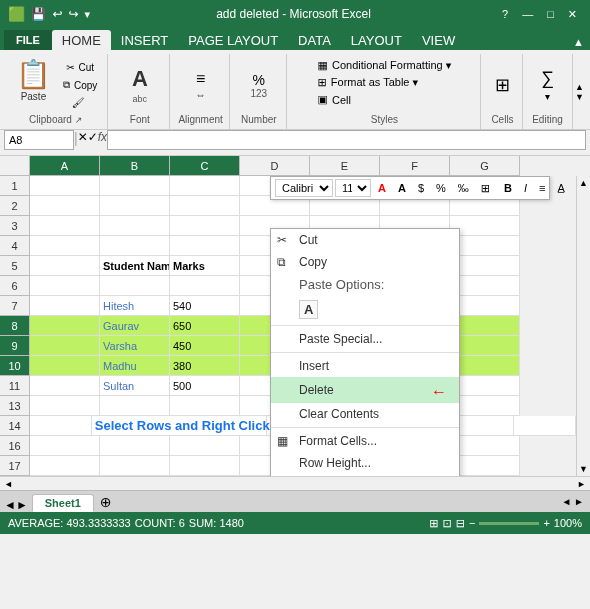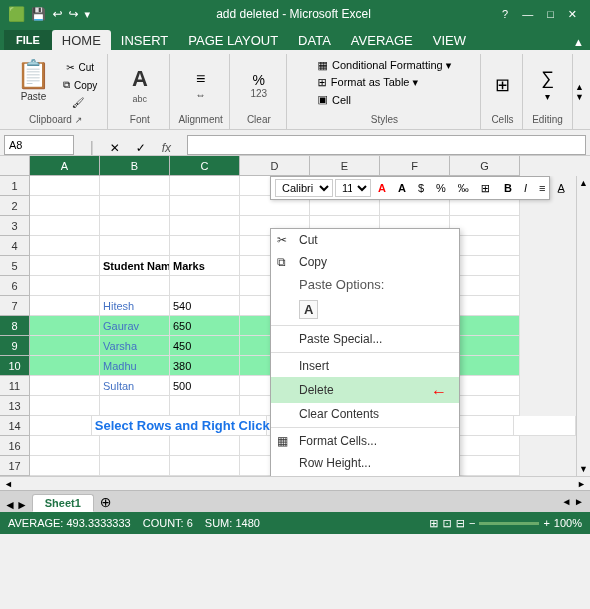--- a/index.html
+++ b/index.html
@@ -117,24 +117,24 @@
       padding: 1px 3px;
       border-radius: 2px;
       white-space: nowrap;
     }
 
     
     .formula-bar {
       background: #f0f0f0;
       border-bottom: 1px solid #ccc;
       display: flex;
-      align-items: flex-end;
+      align-items: flex-start;
       height: 26px;
       padding: 0 4px;
-      gap: 16px;
+      gap: 0;
     }
     .name-box {
       width: 70px;
       border: 1px solid #aaa;
       background: white;
       font-size: 11px;
       padding: 1px 4px;
       height: 20px;
     }
     .formula-input {
@@ -193,21 +193,21 @@
       height: 20px;
       border-right: 1px solid #ddd;
       border-bottom: 1px solid #ddd;
       font-size: 11px;
       padding: 0 3px;
       overflow: hidden;
       white-space: nowrap;
       line-height: 20px;
       background: white;
     }
-    .cell.selected-row { background: #86efac; }
+    .cell.selected-row { background: #bef264; }
     .cell.name-col { color: #4472C4; }
     .cell.number { text-align: left; }
     .cell.bold { font-weight: bold; }
 
     
     .context-menu {
       position: absolute;
       top: 52px;
       left: 270px;
       width: 190px;
@@ -267,21 +267,21 @@
     .status-bar {
       background: #217346;
       color: white;
       height: 22px;
       display: flex;
       align-items: center;
       justify-content: space-between;
       padding: 0 8px;
       font-size: 11px;
     }
-    .status-left { display: flex; gap: 12px; }
+    .status-left { display: flex; gap: 4px; }
     .status-right { display: flex; gap: 4px; align-items: center; }
 
     
     .sheet-tabs {
       background: #d4d4d4;
       height: 22px;
       display: flex;
       align-items: flex-end;
       padding-left: 4px;
       border-top: 1px solid #bbb;
@@ -324,21 +324,21 @@
     <button class="title-bar-btn">✕</button>
   </div>
 </div>
 
 <div class="ribbon-tabs">
   <div class="file-tab">FILE</div>
   <div class="ribbon-tab active">HOME</div>
   <div class="ribbon-tab">INSERT</div>
   <div class="ribbon-tab">PAGE LAYOUT</div>
   <div class="ribbon-tab">DATA</div>
-  <div class="ribbon-tab">AVERAGE</div>
+  <div class="ribbon-tab">LAYOUT</div>
   <div class="ribbon-tab">VIEW</div>
   <div style="margin-left:auto;color:white;font-size:11px;padding:2px 6px;cursor:pointer;">▲</div>
 </div>
 
 <div class="ribbon">
 
   <div class="ribbon-group" style="min-width:70px;">
     <div class="ribbon-group-content" style="align-items:flex-start;gap:2px;">
       <div class="paste-btn">
         <span class="paste-icon">📋</span>
@@ -382,21 +382,21 @@
     <div class="ribbon-group-label">Alignment</div>
   </div>
 
   <div class="ribbon-group" style="min-width:55px;">
     <div class="ribbon-group-content" style="align-items:center;justify-content:center;">
       <div style="display:flex;flex-direction:column;align-items:center;">
         <span style="font-size:14px;">%</span>
         <span style="font-size:10px;color:#555;">123</span>
       </div>
     </div>
-    <div class="ribbon-group-label">Clear</div>
+    <div class="ribbon-group-label">Number</div>
   </div>
 
   <div class="ribbon-group" style="min-width:110px;flex:1;">
     <div class="ribbon-group-content" style="flex-direction:column;align-items:flex-start;gap:2px;padding-top:2px;">
       <div class="ribbon-section-item">
         <span style="font-size:11px;">▦</span>
         <span>Conditional Formatting ▾</span>
       </div>
       <div class="ribbon-section-item">
         <span style="font-size:11px;">⊞</span>

